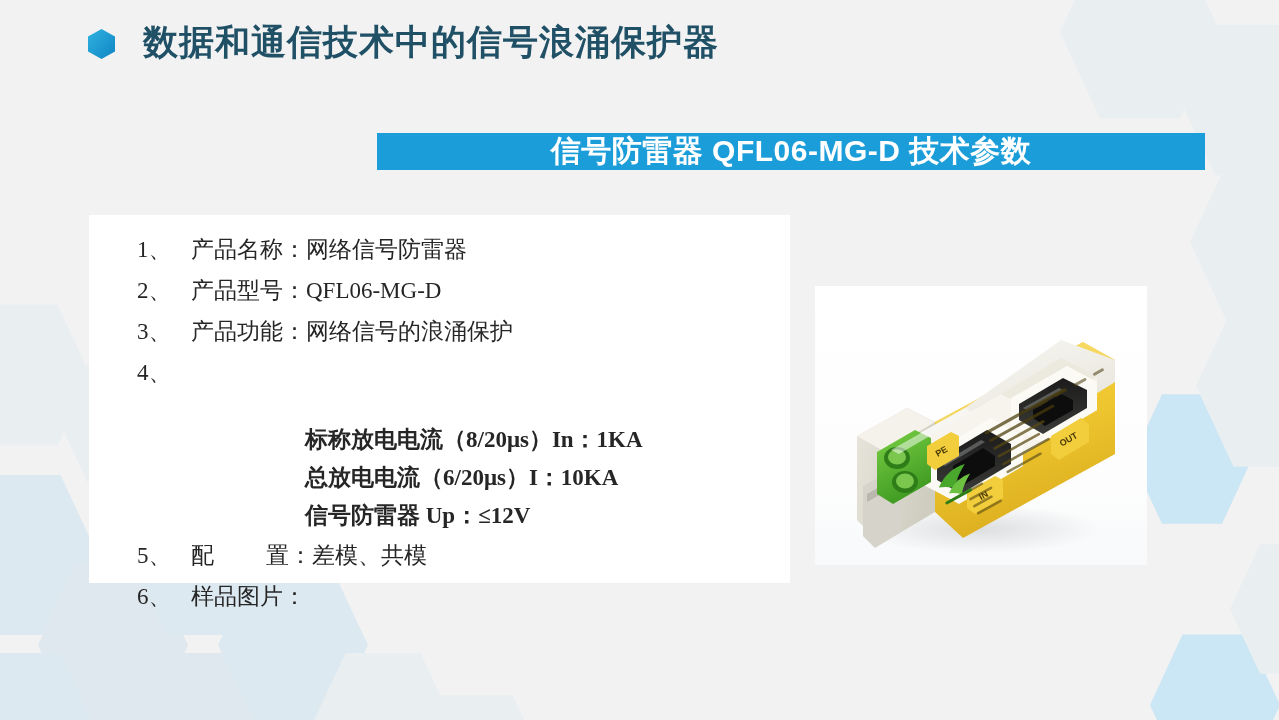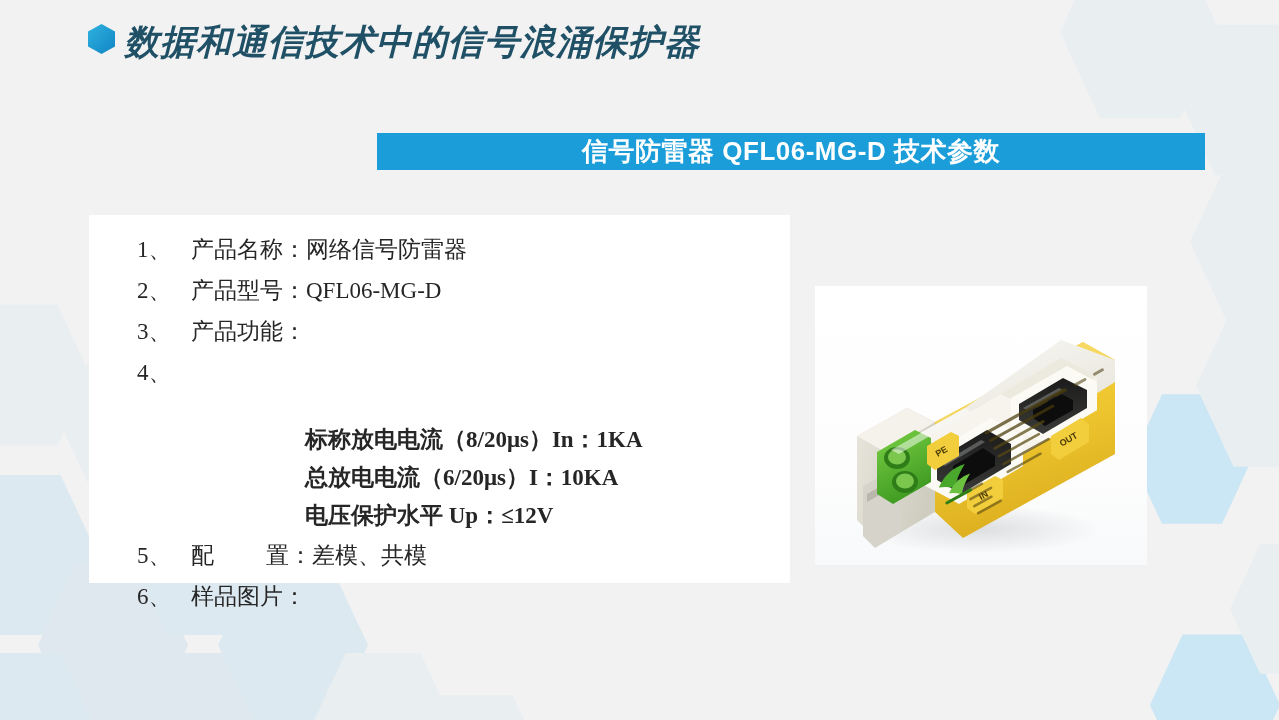--- a/index.html
+++ b/index.html
@@ -53,23 +53,22 @@
   
   .hxt1 { left: 1060px; top: -60px; width: 160px; height: 184px; }
   .hxt2 { left: 1180px; top: 20px;  width: 140px; height: 160px; }
 
   
   #title-row {
     position: absolute;
     left: 88px;
     top: 24px;
     display: flex;
-    align-items: flex-start;
-    gap: 9px;
-    font-style: italic;
+    align-items: flex-end;
+    gap: 28px;
   }
   #title-bullet-icon {
     width: 27px;
     height: 30px;
     flex: 0 0 auto;
   }
   #slide-title {
     font-family: "Liberation Sans", sans-serif;
     font-weight: bold;
     font-size: 35px;
@@ -86,21 +85,21 @@
     top: 133px;
     width: 828px;
     height: 37px;
     background: #1b9dd9;
     display: flex;
     align-items: center;
     justify-content: center;
   }
   #banner-text {
     font-family: "Liberation Sans", sans-serif;
-    font-size: 26px;
+    font-size: 30px;
     font-weight: bold;
     color: #ffffff;
     letter-spacing: 0.5px;
     white-space: nowrap;
   }
 
   
   #spec-card {
     position: absolute;
     left: 89px;
@@ -212,29 +211,30 @@
 
     <div class="spec-line">
       <span class="spec-num">2、</span>
       <span class="spec-label">产品型号：</span>
       <span class="spec-value">QFL06-MG-D</span>
     </div>
 
     <div class="spec-line">
       <span class="spec-num">3、</span>
       <span class="spec-label">产品功能：</span>
+      <span class="spec-value">网络信号的浪涌保护</span>
     </div>
 
     <div class="spec-line">
       <span class="spec-num">4、</span>
     </div>
 
     <div class="spec-line sub sub-first">标称放电电流（8/20μs）In：1KA</div>
     <div class="spec-line sub">总放电电流（6/20μs）I：10KA</div>
-    <div class="spec-line sub">电压保护水平 Up：≤12V</div>
+    <div class="spec-line sub">信号防雷器 Up：≤12V</div>
 
     <div class="spec-line">
       <span class="spec-num">5、</span>
       <span class="spec-label">配</span>
       <span class="spacer-cfg"></span>
       <span class="spec-label">置：</span>
       <span class="spec-value">差模、共模</span>
     </div>
 
     <div class="spec-line">

